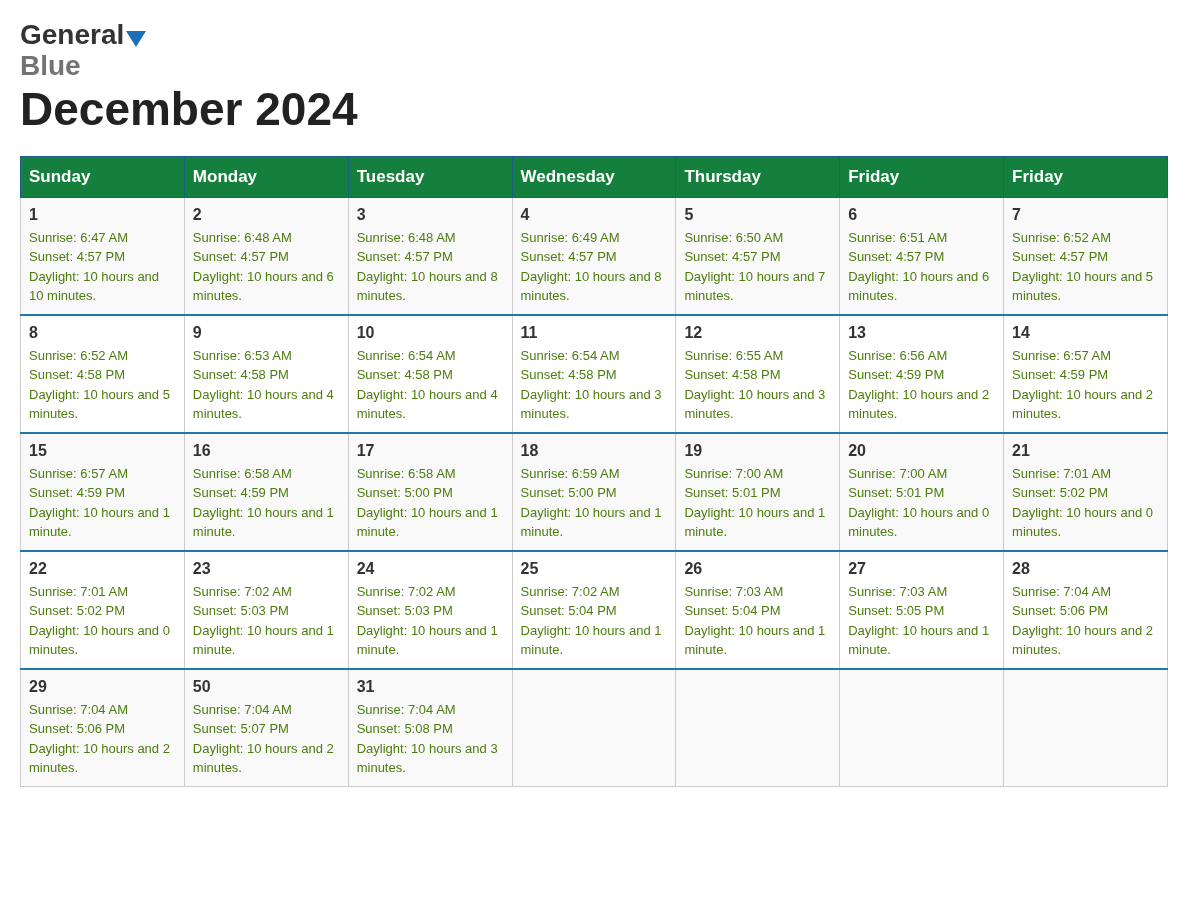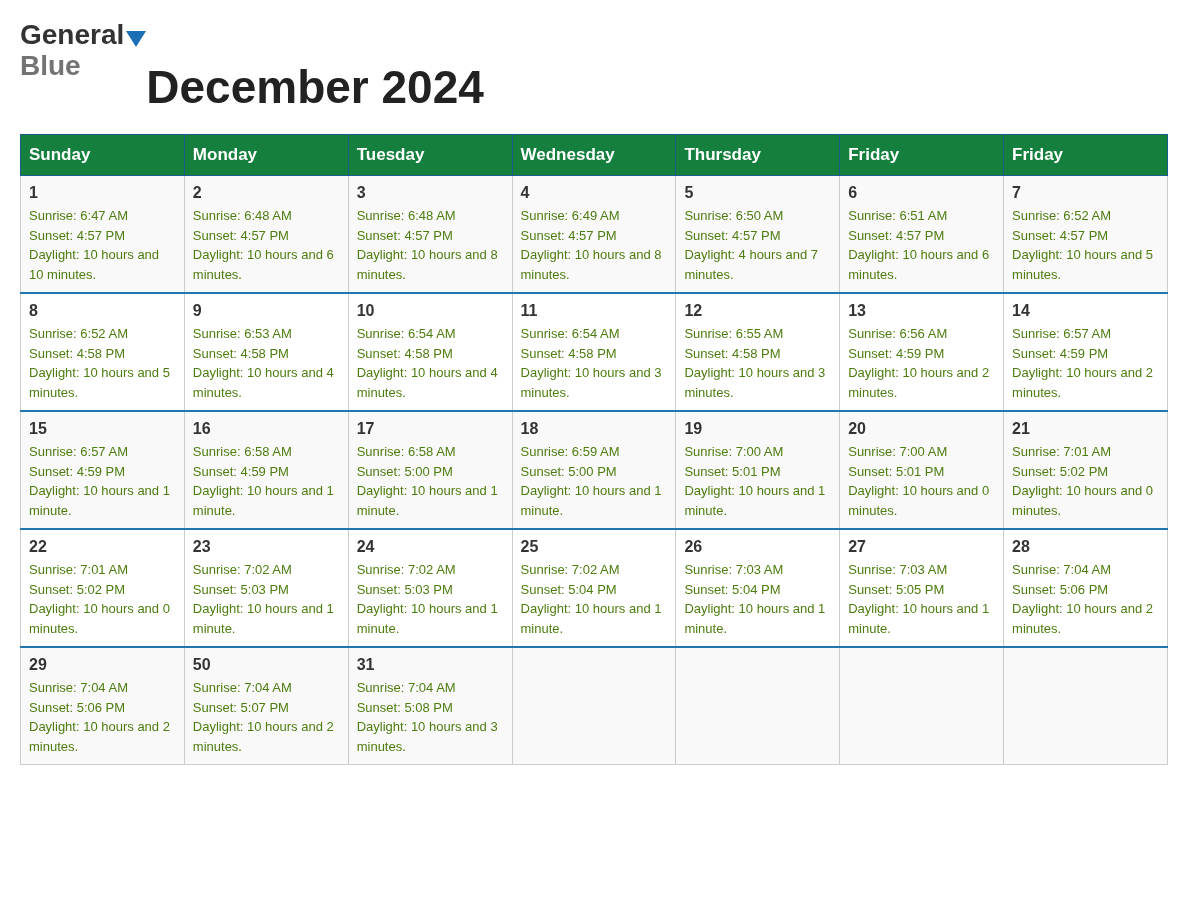--- a/index.html
+++ b/index.html
@@ -5,36 +5,36 @@
     * { margin: 0; padding: 0; box-sizing: border-box; }
     body {
       font-family: Arial, sans-serif;
       background: #fff;
       width: 1188px;
       min-height: 918px;
       padding: 20px;
     }
     .header {
       display: flex;
-      justify-content: flex-start;
+      justify-content: space-between;
       align-items: flex-start;
       margin-bottom: 20px;
+      flex-direction: column;
     }
     .logo {
       display: flex;
       align-items: center;
     }
     .title-block {
       text-align: right;
     }
     .month-title {
       font-size: 46px;
       font-weight: bold;
       color: #222;
-      margin-top: 40px;
     }
     .location-title {
       font-size: 22px;
       color: #555;
     }
     .calendar-table {
       width: 100%;
       border-collapse: collapse;
     }
     .calendar-table th {
@@ -142,21 +142,21 @@
           <span>Sunrise: 6:49 AM</span><br>
           <span>Sunset: 4:57 PM</span><br>
           <span>Daylight: 10 hours and 8 minutes.</span>
         </div>
       </td>
         <td>
         <span class="day-number">5</span>
         <div class="day-info">
           <span>Sunrise: 6:50 AM</span><br>
           <span>Sunset: 4:57 PM</span><br>
-          <span>Daylight: 4 hours and 7 minutes.</span>
+          <span>Daylight: 10 hours and 7 minutes.</span>
         </div>
       </td>
         <td>
         <span class="day-number">6</span>
         <div class="day-info">
           <span>Sunrise: 6:51 AM</span><br>
           <span>Sunset: 4:57 PM</span><br>
           <span>Daylight: 10 hours and 6 minutes.</span>
         </div>
       </td>

